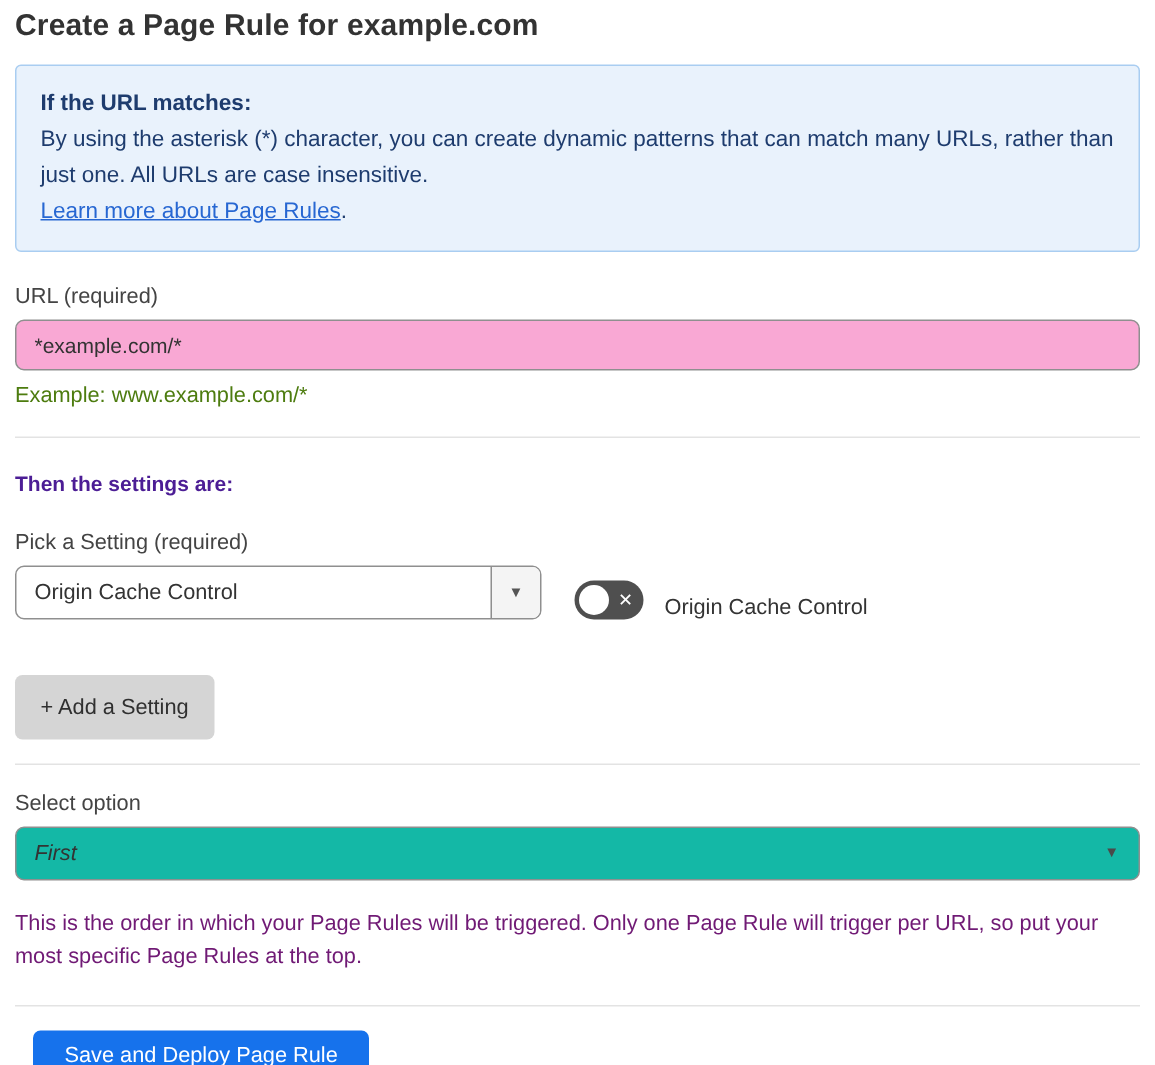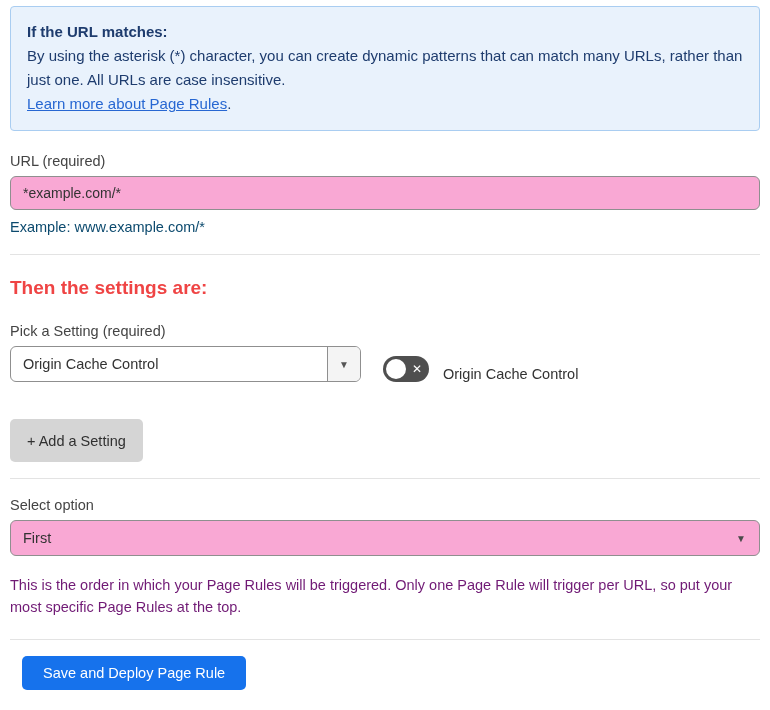--- a/index.html
+++ b/index.html
@@ -49,38 +49,38 @@
     border: 1px solid #8f8f8f;
     border-radius: 6px;
     padding: 0 12px;
     font-size: 14px;
     font-family: inherit;
     color: #333333;
     background: #f9a8d4;
     outline: none;
   }
   .helper-text {
-    color: #0c4a6e;
+    color: #4d7c0f;
     margin-top: 7px;
     line-height: 1.45;
   }
 
   .divider {
     border: none;
     border-top: 1px solid #e3e3e3;
     margin: 0;
   }
   .divider-1 { margin-top: 16px; margin-bottom: 22px; }
   .divider-2 { margin-top: 16px; margin-bottom: 18px; }
   .divider-3 { margin-top: 20px; margin-bottom: 16px; }
 
   .section-heading {
-    font-size: 19px;
+    font-size: 14px;
     font-weight: bold;
-    color: #ef4444;
+    color: #4c1d95;
     margin-bottom: 24px;
   }
 
   
   .setting-row { display: flex; align-items: flex-end; }
   .picker-select {
     display: flex;
     align-items: stretch;
     width: 351px;
     height: 36px;
@@ -152,26 +152,27 @@
   }
   .add-setting-btn { margin-top: 37px; }
 
   
   .order-select {
     position: relative;
     width: 100%;
     height: 36px;
     border: 1px solid #8f8f8f;
     border-radius: 6px;
-    background: #f9a8d4;
+    background: #14b8a6;
     display: flex;
     align-items: center;
     padding-left: 12px;
     color: #333333;
     cursor: pointer;
+    font-style: italic;
   }
   .order-chevron {
     position: absolute;
     right: 13px;
     top: 50%;
     transform: translateY(-50%);
     color: #4a4a4a;
     font-size: 10px;
   }
   .order-helper {
@@ -195,20 +196,21 @@
     font-family: inherit;
     margin-left: 12px;
     cursor: pointer;
   }
 </style>
 </head>
 <body>
 
 <div class="page">
 
+  <h1 class="page-title">Create a Page Rule for example.com</h1>
 
   <div class="info-box">
     <div class="info-heading">If the URL matches:</div>
     <div>
       <span>By using the asterisk (*) character, you can create dynamic patterns that can match many URLs, rather than just one. All URLs are case insensitive.</span>
     </div>
     <div>
       <a class="info-link">Learn more about Page Rules</a><span class="info-suffix">.</span>
     </div>
   </div>

